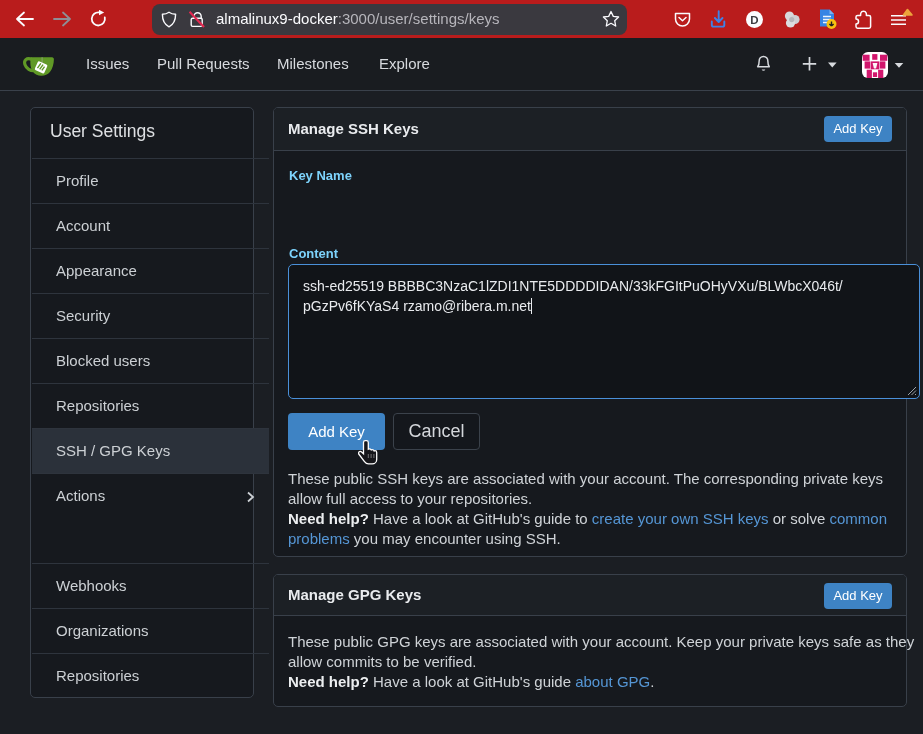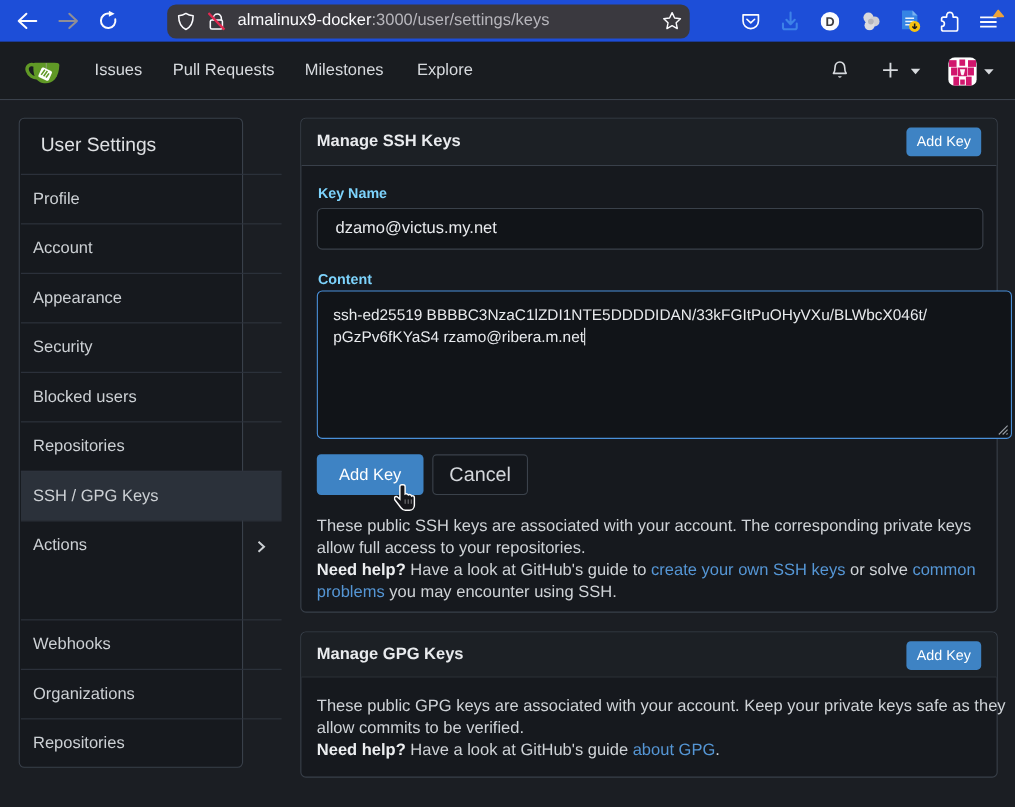--- a/index.html
+++ b/index.html
@@ -1,40 +1,40 @@
 <!DOCTYPE html>
 <html><head>
 <meta charset="utf-8">
 <style>
   * { margin:0; padding:0; box-sizing:border-box; }
   html,body { width:923px; height:734px; overflow:hidden; background:#1b1e23;
     font-family:"Liberation Sans", sans-serif; }
   .abs { position:absolute; }
   
-  #toolbar { position:absolute; left:0; top:0; width:923px; height:38px; background:#1d4ed8; }
+  #toolbar { position:absolute; left:0; top:0; width:923px; height:38px; background:#b91c1c; }
   #urlbar { position:absolute; left:152px; top:4px; width:475px; height:31px;
     background:#3a393f; border-radius:8px; }
   #urltext { position:absolute; left:216px; top:0; height:38px; line-height:37px;
     font-size:15px; color:#b6b5bb; white-space:nowrap; }
   #urltext b { color:#fbfbfe; font-weight:normal; }
   
   #navbar { position:absolute; left:0; top:38px; width:923px; height:53px;
     background:#191c20; border-bottom:1px solid #3a414b; }
   .navlink { position:absolute; top:0; height:52px; line-height:52px; font-size:15px;
     color:#d7dade; }
   
   .panel { position:absolute; background:#16191e; border:1px solid #39404a; border-radius:5px; }
   .phead { position:absolute; left:0; top:0; width:100%; background:#1c2025;
     border-bottom:1px solid #39404a; border-radius:4px 4px 0 0; }
   .ptitle { position:absolute; left:14px; font-weight:bold; font-size:15px; color:#e9ebee; }
   .addkey { position:absolute; width:68px; height:26px; background:#3e83c4; border-radius:4px;
     color:#fff; font-size:13px; text-align:center; line-height:26px; }
   
   .sitem { position:absolute; left:1px; width:237px; height:45px; border-top:1px solid #2e343d;
-    color:#ccd0d4; font-size:15px; line-height:44px; padding-left:11px; }
+    color:#ccd0d4; font-size:15px; line-height:44px; padding-left:24px; }
   
   .flabel { position:absolute; left:15px; font-size:13px; font-weight:bold; color:#7dd3fc; }
   .txt { color:#cfd3d7; font-size:15px; line-height:20px; }
   .txt b { color:#eceef0; }
   a.lnk { color:#5596d5; text-decoration:none; }
 </style>
 </head>
 <body>
 
 <div id="toolbar">
@@ -147,21 +147,21 @@
       <rect x="10.9" y="20.3" width="4.2" height="4.7"></rect>
       <rect x="16.1" y="17.7" width="5.2" height="8.3"></rect>
     </g>
     <path d="M10.6 10.9 L15.4 10.9 L14.4 15.3 L13.9 16.4 L12.1 16.4 L11.6 15.3 Z" fill="#fdf5f9"></path>
   </svg>
   <svg class="abs" style="left:893px;top:17px" width="12" height="18" viewBox="0 0 12 18">
     <path d="M1.7 8 L6 12.8 L10.3 8 Z" fill="#d7dade"></path>
   </svg>
 </div>
 
-<div class="panel" style="left:17px;top:107px;width:204px;height:591px">
+<div class="panel" style="left:30px;top:107px;width:224px;height:591px">
   <div style="position:absolute;left:19px;top:13px;font-size:17.5px;color:#dee0e3">User Settings</div>
   <div class="sitem" style="top:50px">Profile</div>
   <div class="sitem" style="top:95px">Account</div>
   <div class="sitem" style="top:185px">Security</div>
   <div class="sitem" style="top:140px">Appearance</div>
   <div class="sitem" style="top:230px">Blocked users</div>
   <div class="sitem" style="top:275px">Repositories</div>
   <div class="sitem" style="top:320px;background:#2b313a">SSH / GPG Keys</div>
   <div class="sitem" style="top:365px">Actions
     <svg class="abs" style="right:14px;top:17px" width="9" height="12" viewBox="0 0 9 12">
@@ -172,21 +172,20 @@
   <div class="sitem" style="top:500px">Organizations</div>
   <div class="sitem" style="top:545px">Repositories</div>
 </div>
 
 <div class="panel" style="left:273px;top:107px;width:634px;height:450px">
   <div class="phead" style="height:43px">
     <div class="ptitle" style="top:12px">Manage SSH Keys</div>
     <div class="addkey" style="right:14px;top:8px">Add Key</div>
   </div>
   <div class="flabel" style="top:60px">Key Name</div>
-  <div style="position:absolute;left:14px;top:81px;width:606px;height:38px;background:#111418;border:1px solid #3a414a;border-radius:5px;color:#e9ebee;font-size:15px;line-height:36px;padding-left:16px">dzamo@victus.my.net</div>
   <div class="flabel" style="top:138px">Content</div>
   <div style="position:absolute;left:14px;top:156px;width:632px;height:135px;background:#111418;border:1px solid #4a90d9;border-radius:5px;color:#e9ebee;font-size:14px;line-height:19.5px;padding:12px 14px;white-space:nowrap;overflow:hidden">ssh-ed25519 BBBBC3NzaC1lZDI1NTE5DDDDIDAN/33kFGItPuOHyVXu/BLWbcX046t/<br>pGzPv6fKYaS4 rzamo@ribera.m.net<span style="border-left:1px solid #e9ebee"></span>
     <svg class="abs" style="right:2px;bottom:2px" width="10" height="10" viewBox="0 0 10 10">
       <path d="M9 1 L1 9 M9 4.5 L4.5 9 M9 8 L8 9" stroke="#9aa0a6" stroke-width="1"></path>
     </svg>
   </div>
   <div style="position:absolute;left:14px;top:305px;width:97px;height:37px;background:#3e83c4;border-radius:4px;color:#fff;font-size:15px;text-align:center;line-height:37px">Add Key</div>
   <div style="position:absolute;left:119px;top:305px;width:87px;height:37px;background:#14171c;border:1px solid #3b424b;border-radius:4px;color:#d4d7db;font-size:18px;text-align:center;line-height:35px">Cancel</div>
 
   <svg class="abs" style="left:84px;top:331px" width="21" height="28" viewBox="0 0 21 28">

